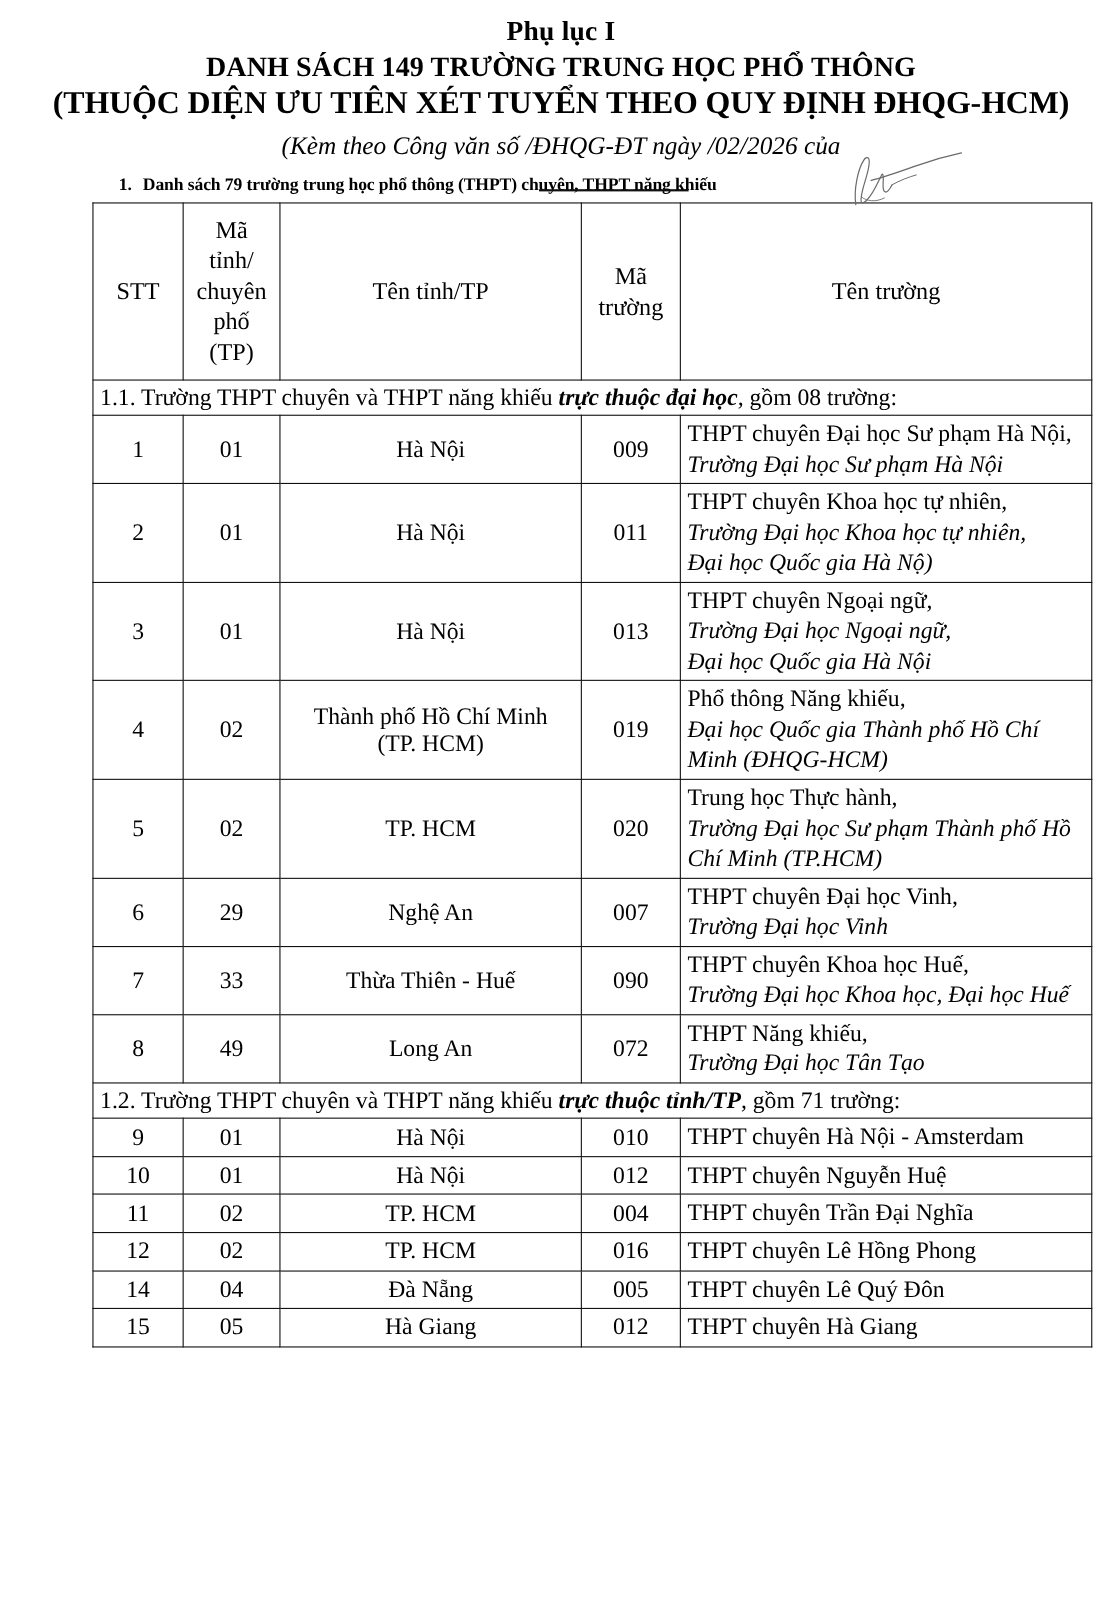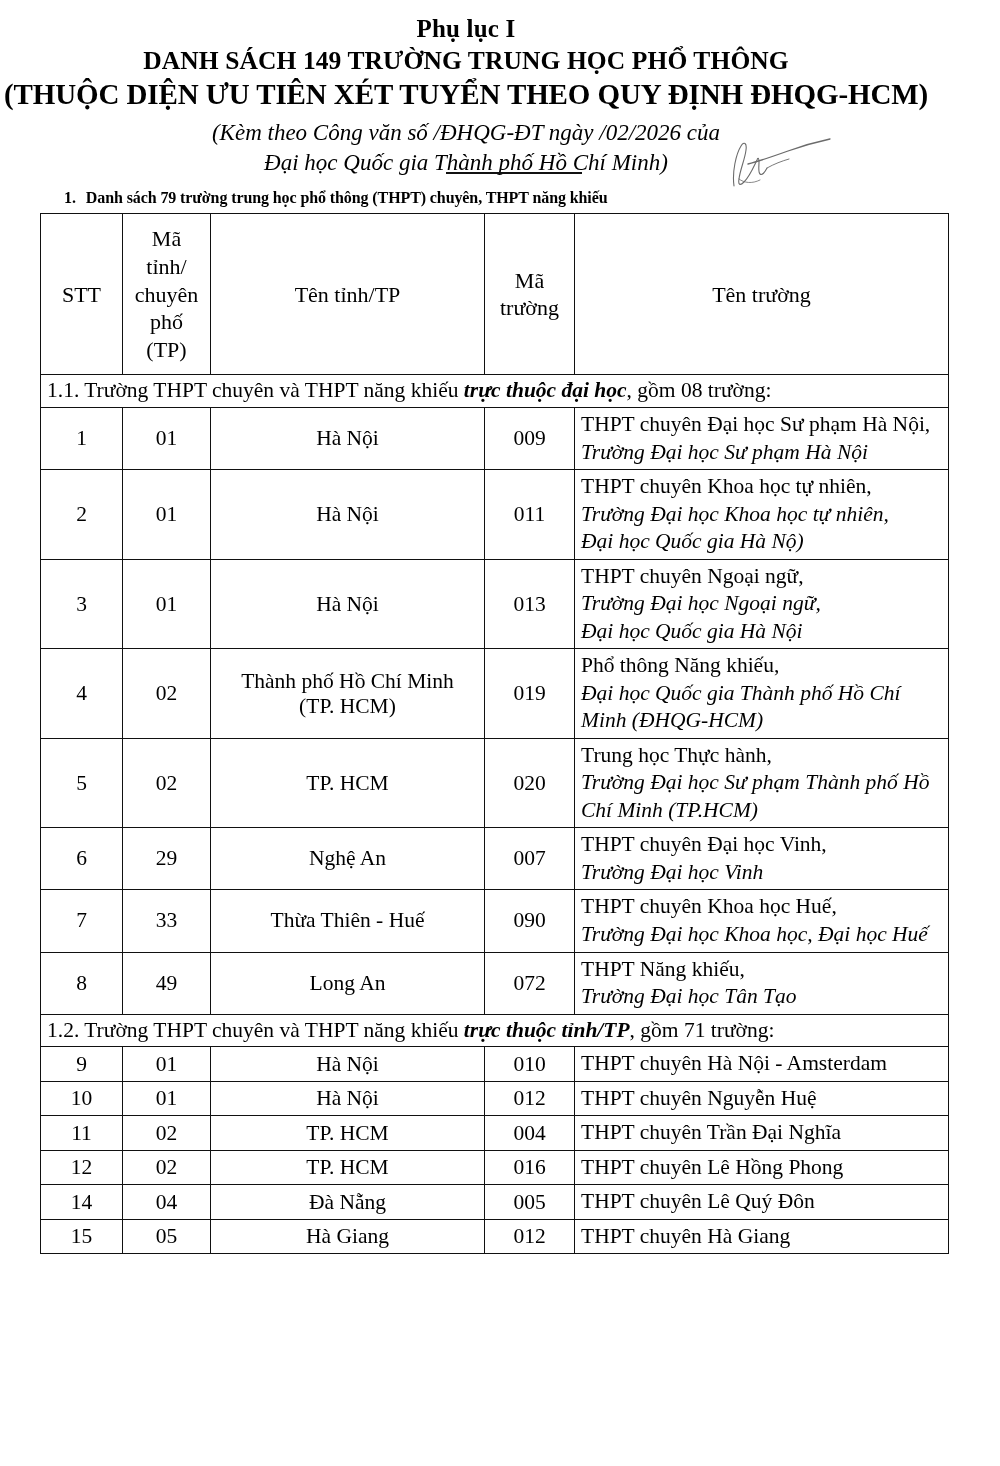--- a/index.html
+++ b/index.html
@@ -13,20 +13,21 @@
     font-family: "Liberation Serif", "DejaVu Serif", serif;
     color: #000000;
     position: relative;
     overflow: hidden;
   }
   .page {
     width: 932px;
     height: 1466px;
     position: relative;
     box-sizing: border-box;
+    margin-left: 44px;
   }
 
   
   .title-block {
     text-align: center;
     padding-top: 14px;
   }
   .t-appendix {
     font-size: 25px;
     font-weight: bold;
@@ -128,21 +129,20 @@
 </head>
 <body>
 
 <div class="page">
 
   <div class="title-block">
     <div class="t-appendix">Phụ lục I</div>
     <div class="t-main1">DANH SÁCH 149 TRƯỜNG TRUNG HỌC PHỔ THÔNG</div>
     <div class="t-main2">(THUỘC DIỆN ƯU TIÊN XÉT TUYỂN THEO QUY ĐỊNH ĐHQG-HCM)</div>
     <div class="t-sub">(Kèm theo Công văn số      /ĐHQG-ĐT ngày    /02/2026 của</div>
-    <div class="t-sub2">Đại học Quốc gia Thành phố Hồ Chí Minh)</div>
   </div>
 
   <div class="sub-underline"></div>
 
   <svg class="signature" viewBox="0 0 110 58" xmlns="http://www.w3.org/2000/svg">
     <g fill="none" stroke="#6b6b6b" stroke-width="1.1" stroke-linecap="round">
       <path d="M8 52 C6 38, 10 20, 15 12 C18 7, 21 9, 20 16 C19 25, 14 36, 13 45 C12 51, 14 52, 18 48 C24 42, 28 32, 31 26 C32 23, 33 24, 33 28 C33 33, 32 38, 34 40 C36 42, 39 38, 41 34"></path>
       <path d="M22 30 C34 27, 48 22, 62 17 C76 12, 90 8, 104 5" stroke-width="1.3"></path>
       <path d="M41 34 C48 30, 56 27, 63 25" stroke-width="0.9"></path>
       <path d="M13 45 C18 49, 26 50, 34 46" stroke-width="0.8"></path>

